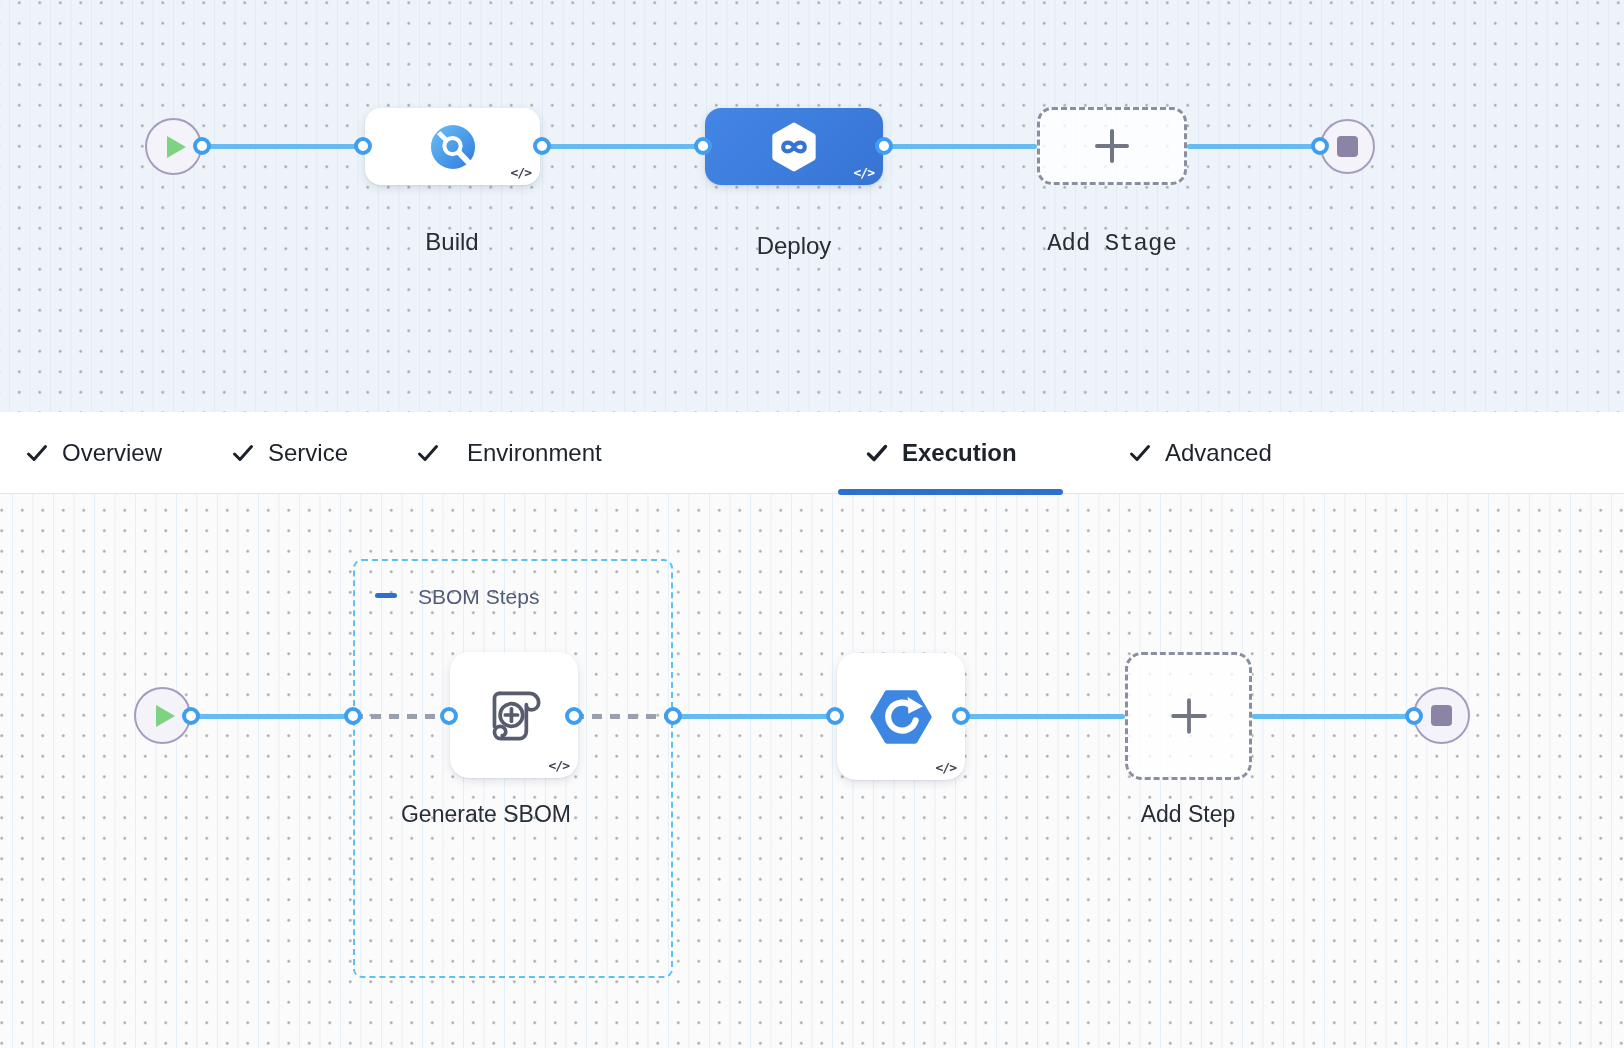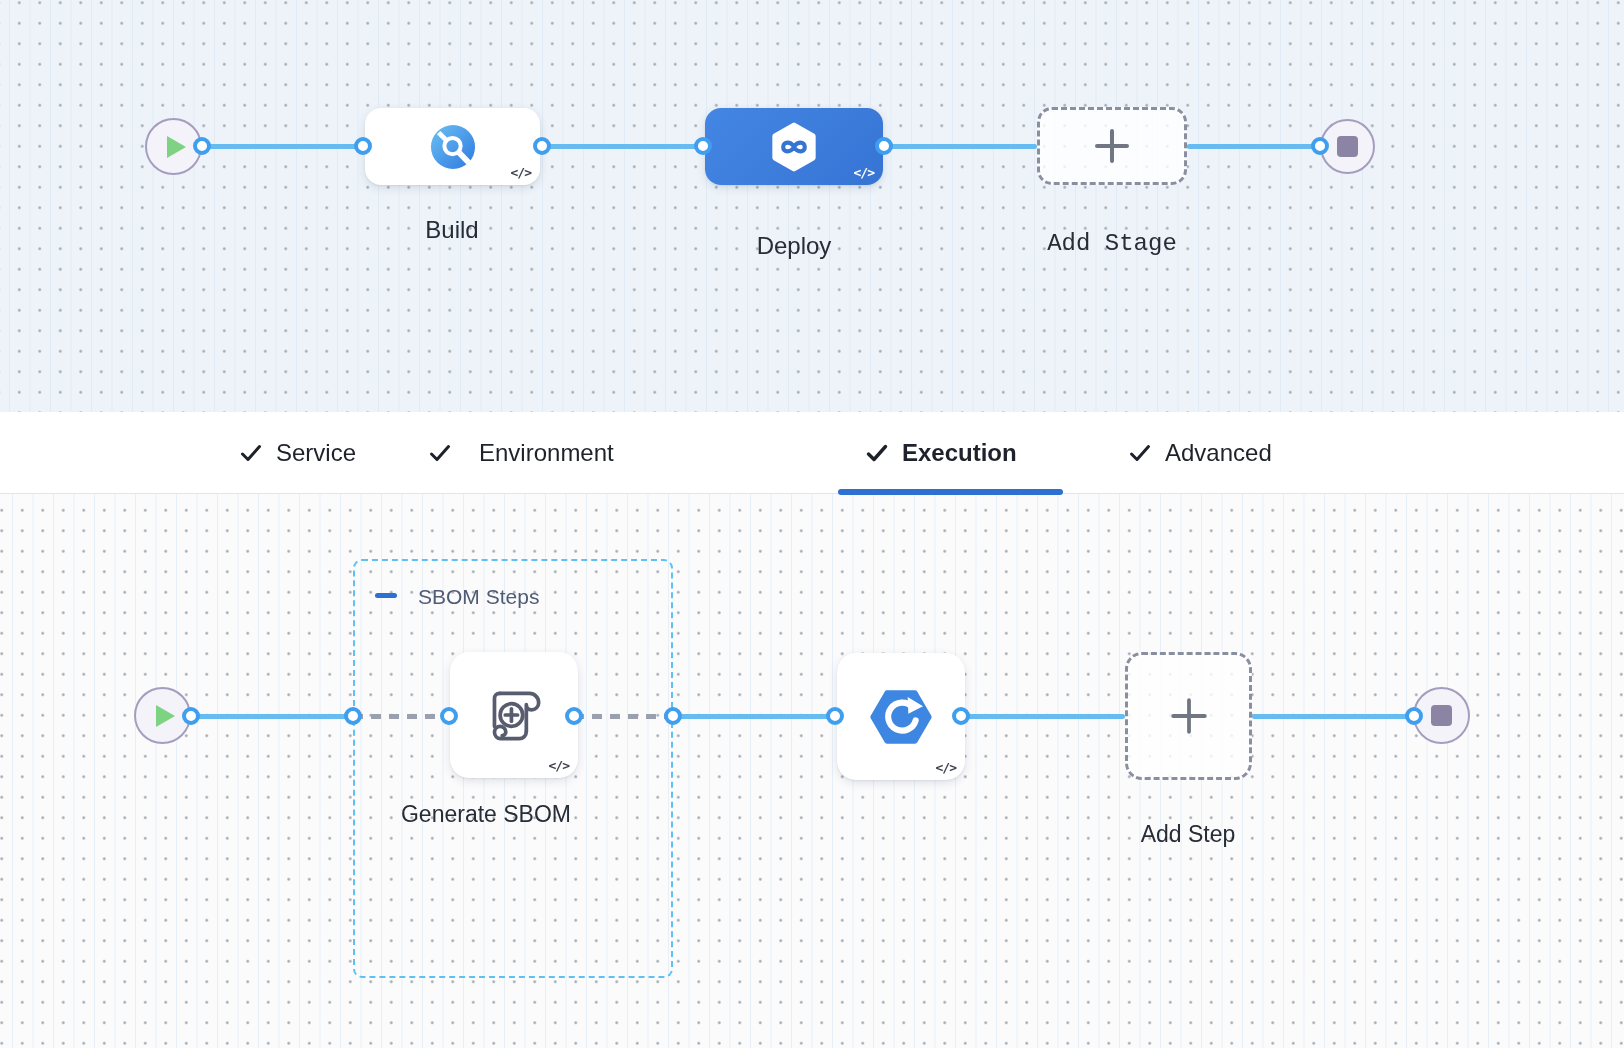--- a/index.html
+++ b/index.html
@@ -125,33 +125,39 @@
       <div class="stop-sq"></div>
     </div>
 
     <div class="port" style="left:193px;top:137px;"></div>
     <div class="port" style="left:354px;top:137px;"></div>
     <div class="port" style="left:533px;top:137px;"></div>
     <div class="port" style="left:694px;top:137px;"></div>
     <div class="port" style="left:875px;top:137px;"></div>
     <div class="port" style="left:1311px;top:137px;"></div>
 
-    <div class="lbl stage-lbl" style="left:452px;top:216px;">Build</div>
+    <div class="lbl stage-lbl" style="left:452px;top:228px;">Build</div>
     <div class="lbl stage-lbl" style="left:794px;top:232px;text-align:center;">Deploy</div>
     <div class="lbl stage-lbl" style="left:1112px;top:230px;font-family:Liberation Mono, monospace;">Add Stage</div>
   </div>
 
   <div class="tabbar">
-    <div class="tab" style="left:239px;text-align:right;">
+    <div class="tab" style="left:25px;">
+      <svg width="24" height="24" viewBox="0 0 24 24">
+        <polyline points="3.5,13 9,18.5 20.5,5.5" fill="none" stroke="#1d212a" stroke-width="3" stroke-linecap="round" stroke-linejoin="round"></polyline>
+      </svg>
+      <span>Overview</span>
+    </div>
+    <div class="tab" style="left:231px;text-align:right;">
       <svg width="24" height="24" viewBox="0 0 24 24">
         <polyline points="3.5,13 9,18.5 20.5,5.5" fill="none" stroke="#1d212a" stroke-width="3" stroke-linecap="round" stroke-linejoin="round"></polyline>
       </svg>
       <span>Service</span>
     </div>
-    <div class="tab" style="left:428px;gap:27px;">
+    <div class="tab" style="left:416px;gap:27px;">
       <svg width="24" height="24" viewBox="0 0 24 24">
         <polyline points="3.5,13 9,18.5 20.5,5.5" fill="none" stroke="#1d212a" stroke-width="3" stroke-linecap="round" stroke-linejoin="round"></polyline>
       </svg>
       <span>Environment</span>
     </div>
     <div class="tab active" style="left:865px;">
       <svg width="24" height="24" viewBox="0 0 24 24">
         <polyline points="3.5,13 9,18.5 20.5,5.5" fill="none" stroke="#1d212a" stroke-width="3.4" stroke-linecap="round" stroke-linejoin="round"></polyline>
       </svg>
       <span>Execution</span>
@@ -217,16 +223,16 @@
     <div class="port" style="left:182px;top:213px;"></div>
     <div class="port" style="left:344px;top:213px;"></div>
     <div class="port" style="left:440px;top:213px;"></div>
     <div class="port" style="left:565px;top:213px;"></div>
     <div class="port" style="left:664px;top:213px;"></div>
     <div class="port" style="left:826px;top:213px;"></div>
     <div class="port" style="left:952px;top:213px;"></div>
     <div class="port" style="left:1405px;top:213px;"></div>
 
     <div class="lbl step-lbl" style="left:486px;top:300px;width:260px;">Generate SBOM</div>
-    <div class="lbl step-lbl" style="left:1188px;top:300px;width:200px;margin-top:20px;">Add Step</div>
+    <div class="lbl step-lbl" style="left:1188px;top:300px;width:200px;">Add Step</div>
   </div>
 
 </div>
 
 </body></html>

